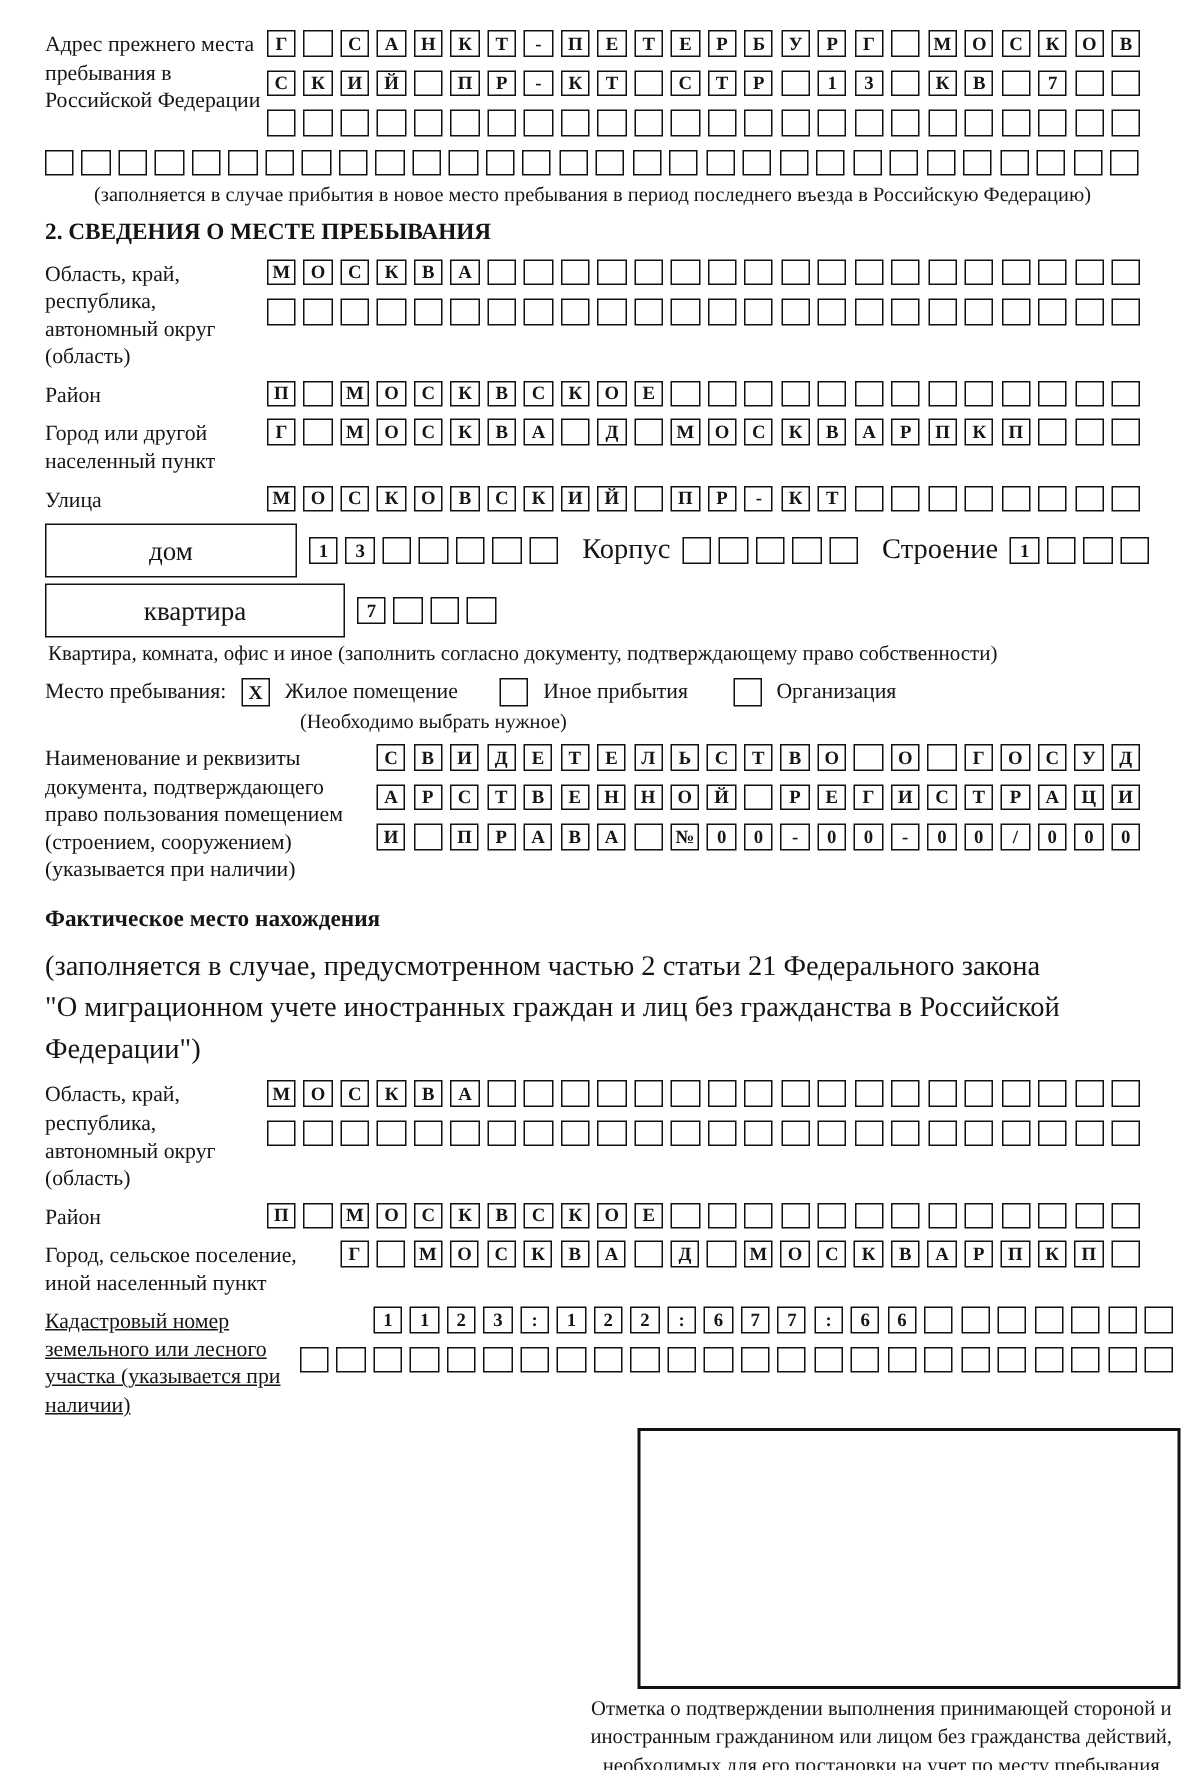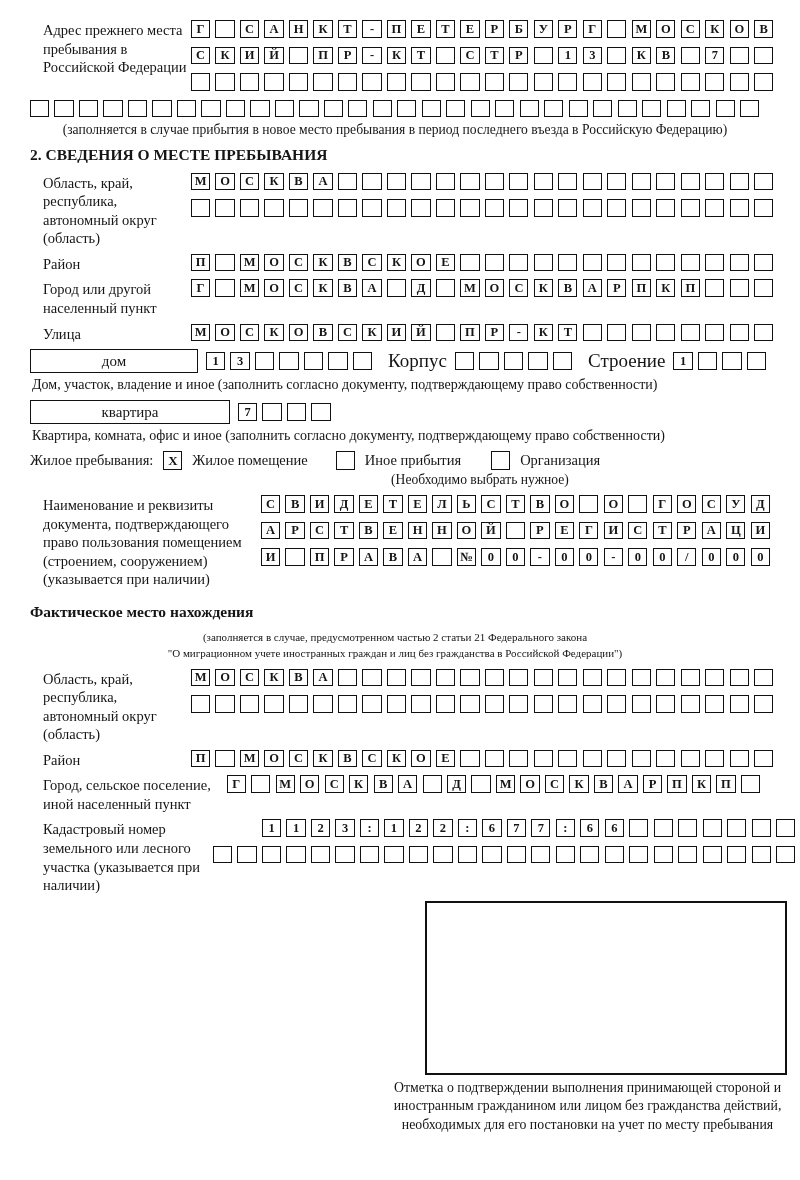--- a/index.html
+++ b/index.html
@@ -6,55 +6,55 @@
   html, body { background: #fff; }
   body {
     width: 800px; height: 1180px; overflow: hidden;
     font-family: "Liberation Serif", "DejaVu Serif", serif;
     color: #151515; position: relative;
   }
   .page { padding: 20px 40px 0 30px; width: 800px; }
   .top-note { text-align: right; font-size: 14.5px; margin-bottom: 20px; }
 
   .group { display: flex; align-items: flex-start; margin-bottom: 6px; }
-  .flabel { width: 148px; min-width: 148px; font-size: 14.5px; line-height: 1.28; padding-top: 1px; margin-left: 13px; }
+  .flabel { width: 148px; min-width: 148px; font-size: 14.5px; line-height: 1.28; padding-top: 1px; }
   .rows { flex: 1; display: flex; flex-direction: column; gap: 9px; }
 
   .cells { display: flex; gap: 5.3px; justify-content: flex-end; }
   .cells.left { justify-content: flex-start; }
   .cell {
     width: 19.2px; height: 17.5px; border: 1.6px solid #111;
     display: inline-flex; align-items: center; justify-content: center;
     font-size: 12.5px; font-weight: 600; line-height: 1; flex: none;
     background: #fff;
   }
   .fullrow { margin: 9px 0 4px 0; }
 
   .caption { text-align: center; font-size: 13.6px; line-height: 1.3; }
   .caption-left { font-size: 14px; margin: 2px 0 7px 2px; }
   .sect-title { font-weight: bold; font-size: 15.5px; margin: 7px 0 9px 0; }
 
   .house-row { display: flex; align-items: center; gap: 8px; margin: 3px 0 4px 0; }
   .named-box {
-    border: 1.6px solid #111; height: 24px; display: inline-flex;
-    align-items: center; justify-content: center; font-size: 15px; flex: none;
+    border: 1.6px solid #111; height: 36px; display: inline-flex;
+    align-items: center; justify-content: center; font-size: 18px; flex: none;
   }
   .box-dom { width: 168px; }
   .box-kv { width: 200px; text-align: center; }
   .inline-lbl { font-size: 19px; flex: none; }
   .spacer { flex: 1; }
 
   .stay-row { display: flex; align-items: center; gap: 10px; margin: 5px 0 2px 0; font-size: 14.5px; }
   .checkbox {
     width: 19px; height: 19px; border: 1.6px solid #111; display: inline-flex;
     align-items: center; justify-content: center; font-size: 13px; font-weight: 600; flex: none;
   }
-  .stay-note { margin-left: 170px; text-align: center; font-size: 13.6px; margin-bottom: 7px; }
-
-  .fact-sub { text-align: center; font-size: 11px; line-height: 1.45; margin-bottom: 7px; }
+  .stay-note { margin-left: 170px; text-align: left; font-size: 13.6px; margin-bottom: 7px; }
+
+  .fact-sub { font-size: 19px; line-height: 1.45; margin-bottom: 7px; }
 
   .stamp-wrap { margin-left: 355px; margin-top: 6px; width: 405px; }
   .stamp-box { width: 362px; height: 174px; border: 2px solid #111; margin-left: 40px; background: #fff; }
   .stamp-note { margin-top: 4px; text-align: center; font-size: 13.8px; line-height: 1.35; }
 </style>
 </head>
 <body>
 
 <div class="page">
 
@@ -354,35 +354,34 @@
       </div>
     <div class="spacer"></div>
     <div class="inline-lbl">Строение</div>
     <div class="cells left">
         <span class="cell">1</span>
         <span class="cell"></span>
         <span class="cell"></span>
         <span class="cell"></span>
       </div>
   </div>
-  <div class="caption-left">Дом, участок, владение и иное (заполнить согласно документу, подтверждающему право собственности)</div>
 
   <div class="house-row">
     <div class="named-box box-kv">квартира</div>
     <div class="cells left">
         <span class="cell">7</span>
         <span class="cell"></span>
         <span class="cell"></span>
         <span class="cell"></span>
       </div>
   </div>
   <div class="caption-left">Квартира, комната, офис и иное (заполнить согласно документу, подтверждающему право собственности)</div>
 
   <div class="stay-row">
-    <span>Жилое пребывания:</span>
+    <span>Место пребывания:</span>
     <span class="checkbox">X</span>
     <span>Жилое помещение</span>
     <span class="checkbox" style="margin-left:18px"></span>
     <span>Иное прибытия</span>
     <span class="checkbox" style="margin-left:20px"></span>
     <span style="">Организация</span>
   </div>
   <div class="stay-note">(Необходимо выбрать нужное)</div>
 
   <div class="group">
@@ -580,21 +579,21 @@
           <span class="cell">Р</span>
           <span class="cell">П</span>
           <span class="cell">К</span>
           <span class="cell">П</span>
           <span class="cell"></span>
         </div>
       </div>
   </div>
 
   <div class="group">
-    <div class="flabel" style="width:170px;min-width:170px;">Кадастровый номер земельного или лесного участка (указывается при наличии)</div>
+    <div class="flabel" style="width:170px;min-width:170px;text-decoration:underline;">Кадастровый номер земельного или лесного участка (указывается при наличии)</div>
     <div class="rows">
       <div class="cells">
           <span class="cell">1</span>
           <span class="cell">1</span>
           <span class="cell">2</span>
           <span class="cell">3</span>
           <span class="cell">:</span>
           <span class="cell">1</span>
           <span class="cell">2</span>
           <span class="cell">2</span>

